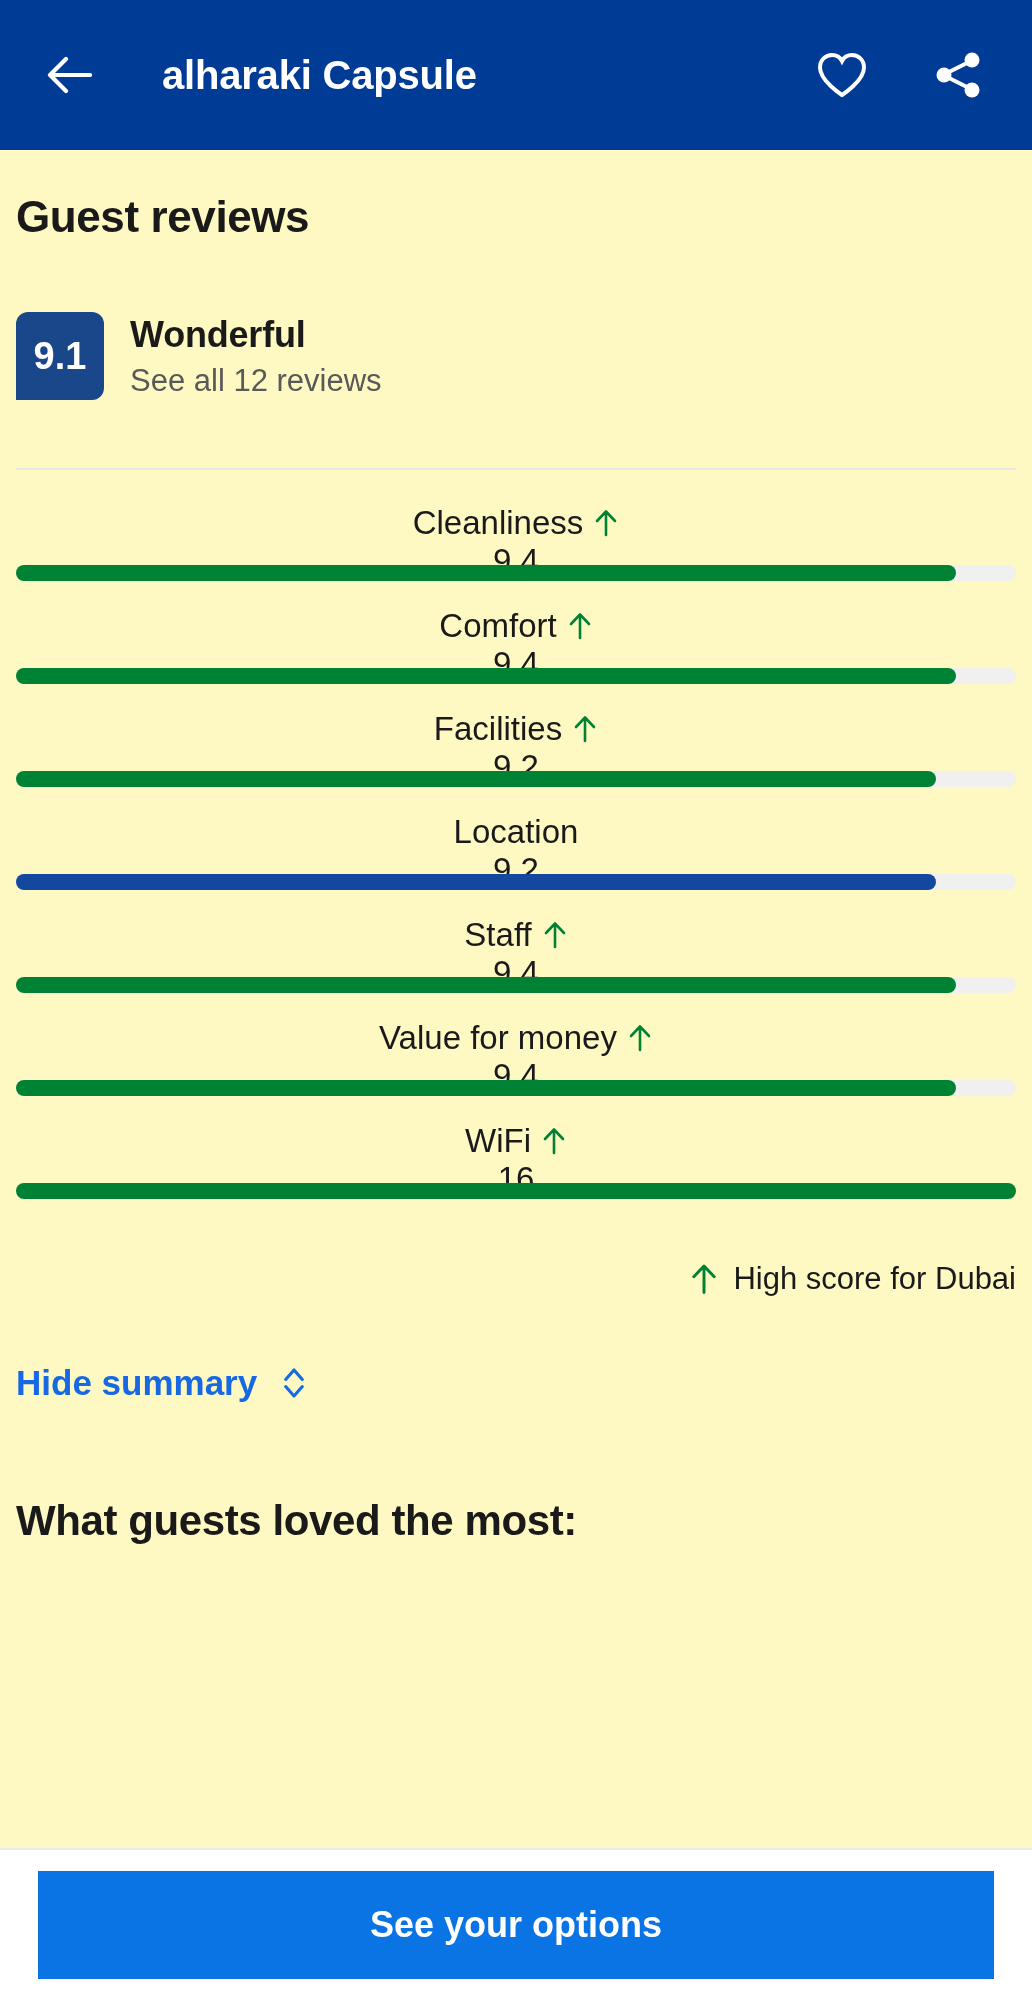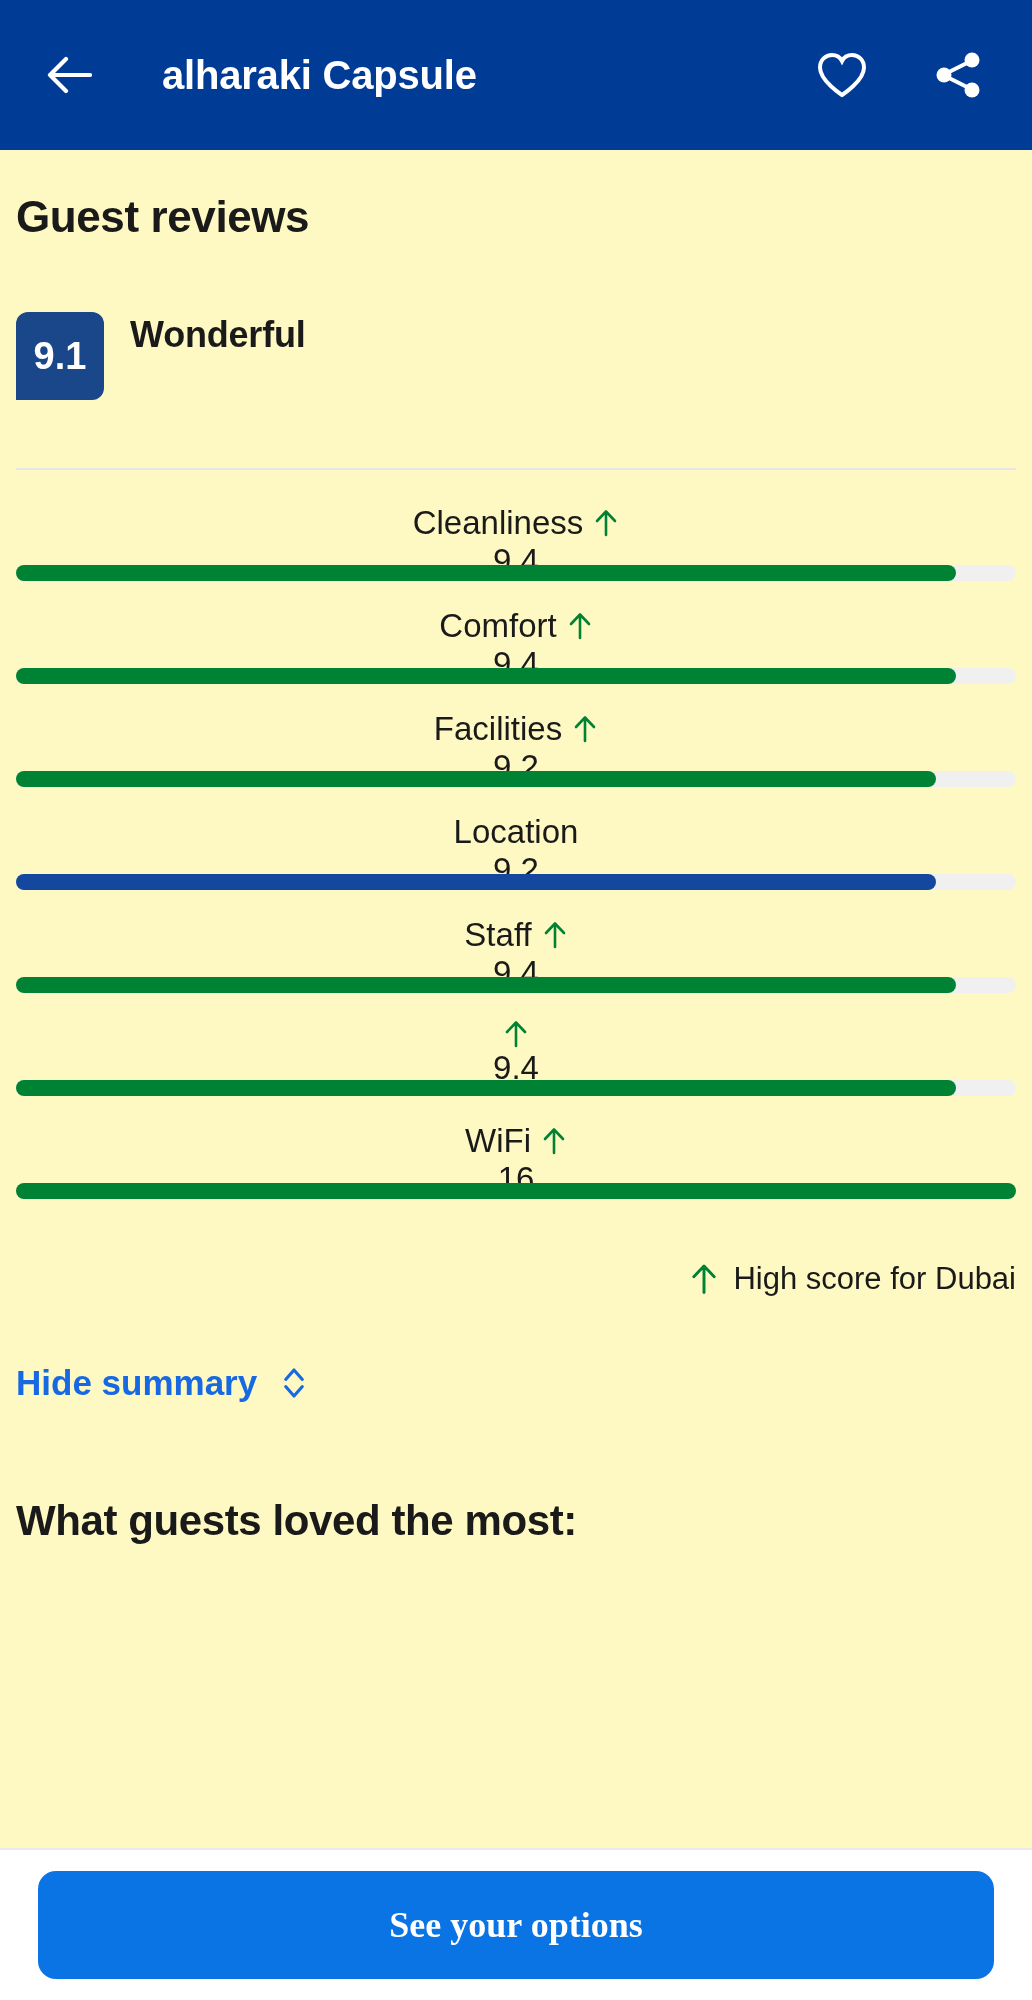--- a/index.html
+++ b/index.html
@@ -192,22 +192,22 @@
     align-items: center;
     justify-content: center;
     padding: 0 38px;
   }
   .cta {
     width: 100%;
     height: 108px;
     background: #0b74e5;
     color: #ffffff;
     border: none;
-    border-radius: 18px;
-    font-family: Liberation Serif, serif;
+    border-radius: 0;
+    font-family: Liberation Sans, sans-serif;
     font-size: 36px;
     font-weight: 700;
     cursor: pointer;
   }
   .arrow-up { display: inline-block; }
 </style>
 </head>
 <body>
 
 <div class="screen">
@@ -237,20 +237,21 @@
   </div>
 
   <div class="content">
 
     <div class="section-title">Guest reviews</div>
 
     <div class="score-row">
       <div class="score-badge">9.1</div>
       <div class="score-text">
         <div class="score-word">Wonderful</div>
+        <div class="score-sub">See all 12 reviews</div>
       </div>
     </div>
 
     <div class="divider"></div>
 
     <div class="ratings">
 
       <div class="rating">
         <div class="line">
           <div class="lbl">
@@ -319,20 +320,21 @@
           <div class="val">9.4</div>
         </div>
         <div class="track">
           <div class="fill green" style="width:94%"></div>
         </div>
       </div>
 
       <div class="rating">
         <div class="line">
           <div class="lbl">
+            <span>Value for money</span>
             <svg class="arrow-up" width="26" height="30" viewBox="0 0 26 30">
               <path d="M13 27 L13 4 M4 13 L13 3.5 L22 13" fill="none" stroke="#008234" stroke-width="2.6" stroke-linecap="round" stroke-linejoin="round"></path>
             </svg>
           </div>
           <div class="val">9.4</div>
         </div>
         <div class="track">
           <div class="fill green" style="width:94%"></div>
         </div>
       </div>

